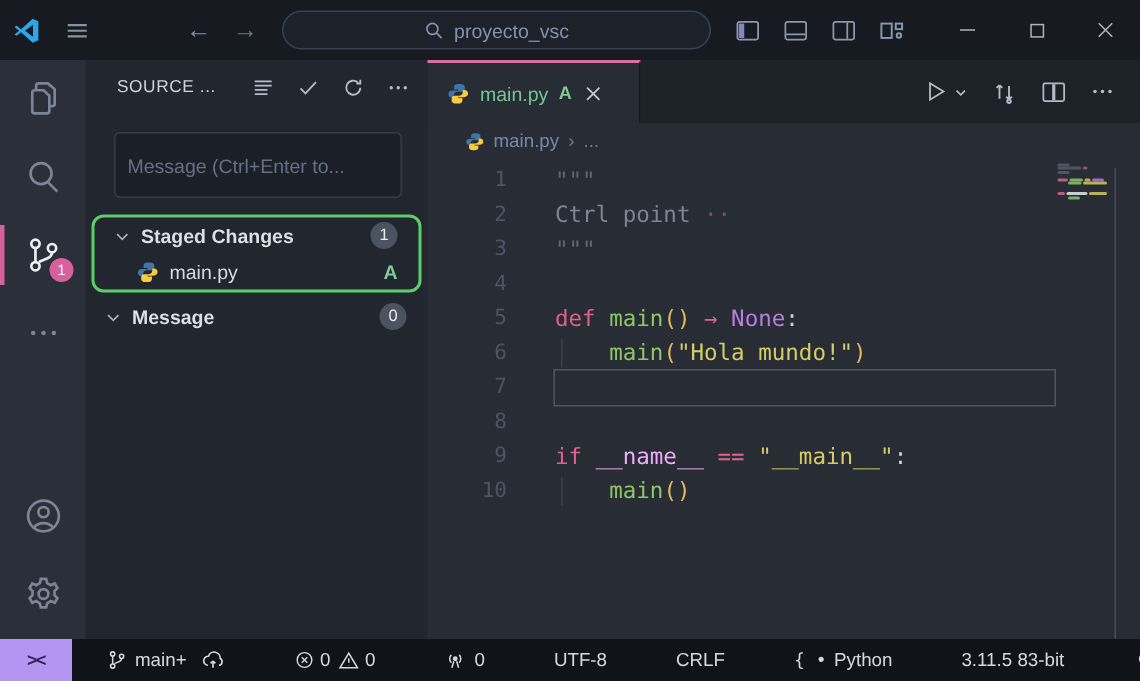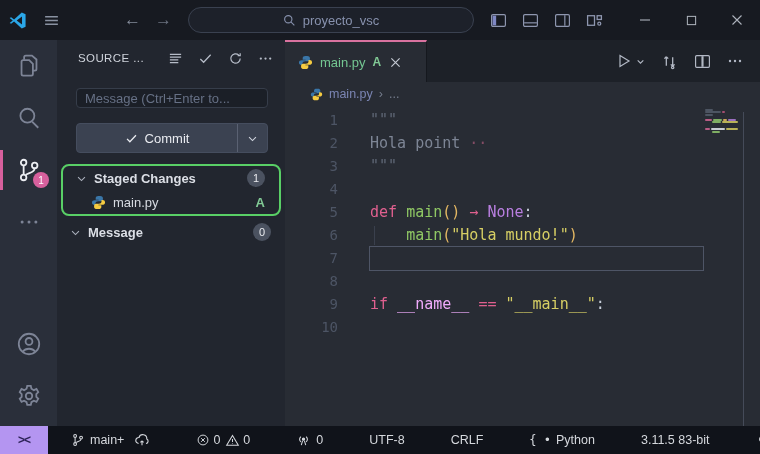--- a/index.html
+++ b/index.html
@@ -31,21 +31,21 @@
   .ab-item.active{color:#eceef2;}
   .ab-item.active::before{content:"";position:absolute;left:0;top:6px;bottom:6px;width:2.5px;background:#d7609d;}
   .ab-badge{position:absolute;right:8px;bottom:8px;min-width:16px;height:16px;border-radius:8px;background:#d7609d;
     color:#fff;font-size:10px;display:flex;align-items:center;justify-content:center;padding:0 3px;}
   .ab-bottom{margin-top:auto;display:flex;flex-direction:column;align-items:center;margin-bottom:4px;}
   
   .sidebar{width:228px;background:#22262f;display:flex;flex-direction:column;font-size:13px;}
   .sb-header{height:36px;display:flex;align-items:center;padding:0 12px 0 21px;color:#ccd0d9;}
   .sb-title{font-size:11.5px;letter-spacing:.4px;color:#cfd3db;margin-right:auto;white-space:nowrap;}
   .sb-actions{display:flex;gap:15px;color:#b6bcc8;}
-  .sb-input{margin:12px 16px 0 19px;height:20px;background:#1b1f27;border:1px solid #363d4a;border-radius:4px;
+  .sb-input{margin:12px 16px 0 19px;height:44px;background:#1b1f27;border:1px solid #363d4a;border-radius:4px;
     color:#c9cfda;font-size:13px;padding:0 8px;font-family:"Liberation Sans",sans-serif;width:192px;}
   .sb-input::placeholder{color:#667085;}
   .commit-btn{margin:15px 16px 0 19px;height:30px;width:192px;background:#3b4251;border:1px solid #454d5e;border-radius:4px;
     display:flex;align-items:stretch;color:#e9ebf0;font-size:13px;}
   .commit-main{flex:1;display:flex;align-items:center;justify-content:center;gap:7px;}
   .commit-arrow{width:30px;border-left:1px solid #5a6172;display:flex;align-items:center;justify-content:center;color:#cfd4dd;}
   .tree{margin-top:11px;}
   .staged-wrap{border:2px solid #59cf66;border-radius:8px;margin:0 4px;overflow:hidden;text-align:right;}
   .tree-row{height:24px;display:flex;align-items:center;padding:0 14px 0 13px;color:#d6dae1;}
   .tree-row .twisty{color:#aab0bc;margin-right:7px;display:flex;}
@@ -251,35 +251,20 @@
                 <circle cx="3" cy="8" r="1.2"></circle>
                 <circle cx="8" cy="8" r="1.2"></circle>
                 <circle cx="13" cy="8" r="1.2"></circle>
               </svg>
           </span>
         </span>
       </div>
 
       <input class="sb-input" placeholder="Message (Ctrl+Enter to..." style="">
 
-      <div class="commit-btn">
-        <span class="commit-main">
-          <span>
-            <svg width="13" height="13" viewBox="0 0 16 16" stroke="currentColor" stroke-width="1.6" fill="none">
-                <path d="M2.5 8.5 6 12 13.5 4"></path>
-              </svg>
-          </span>
-          <span>Commit</span>
-        </span>
-        <span class="commit-arrow">
-          <svg width="11" height="11" viewBox="0 0 16 16" stroke="currentColor" stroke-width="1.6" fill="none">
-              <path d="M3 6l5 5 5-5"></path>
-            </svg>
-        </span>
-      </div>
 
       <div class="tree">
         <div class="staged-wrap">
           <div class="tree-row">
             <span class="twisty">
               <svg width="11" height="11" viewBox="0 0 16 16" stroke="currentColor" stroke-width="1.6" fill="none">
                   <path d="M3 6l5 5 5-5"></path>
                 </svg>
             </span>
             <span class="lbl">Staged Changes</span>
@@ -370,21 +355,21 @@
       </div>
 
       <div class="code-area">
         <div class="code-lines" id="code-lines">
             <div class="code-row">
               <div class="gutter">1</div>
               <div class="line-content"><span class="tk-doc">"""</span></div>
             </div>
             <div class="code-row">
               <div class="gutter">2</div>
-              <div class="line-content"><span class="tk-doc2">Hola point</span><span class="tk-ws"> ··</span></div>
+              <div class="line-content"><span class="tk-doc2">Ctrl point</span><span class="tk-ws"> ··</span></div>
             </div>
             <div class="code-row">
               <div class="gutter">3</div>
               <div class="line-content"><span class="tk-doc">"""</span></div>
             </div>
             <div class="code-row">
               <div class="gutter">4</div>
               <div class="line-content"></div>
             </div>
             <div class="code-row">
@@ -402,20 +387,21 @@
             <div class="code-row">
               <div class="gutter">8</div>
               <div class="line-content"></div>
             </div>
             <div class="code-row">
               <div class="gutter">9</div>
               <div class="line-content"><span class="tk-kw">if</span><span class="tk-txt"> </span><span class="tk-var">__name__</span><span class="tk-txt"> </span><span class="tk-kw">==</span><span class="tk-txt"> </span><span class="tk-str">"__main__"</span><span class="tk-txt">:</span></div>
             </div>
             <div class="code-row guide">
               <div class="gutter">10</div>
+              <div class="line-content"><span class="tk-txt">    </span><span class="tk-fn">main</span><span class="tk-brk">()</span></div>
             </div>
           </div>
         <div class="minimap" id="minimap">
             <div class="mm-bar" style="top: 3px; left: 2px;">
               <span class="mm-seg" style="width: 8px; background: rgb(77, 85, 98);"></span>
             </div>
             <div class="mm-bar" style="top: 5.4px; left: 2px;">
               <span class="mm-seg" style="width: 16px; background: rgb(77, 85, 98);"></span>
               <span class="mm-seg" style="width: 3px; background: rgb(163, 77, 111);"></span>
             </div>

